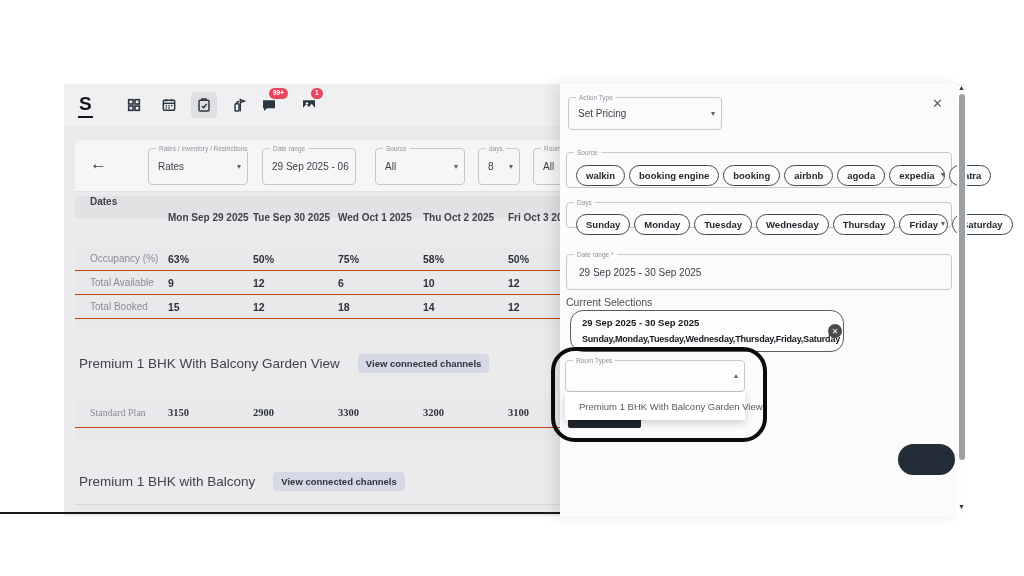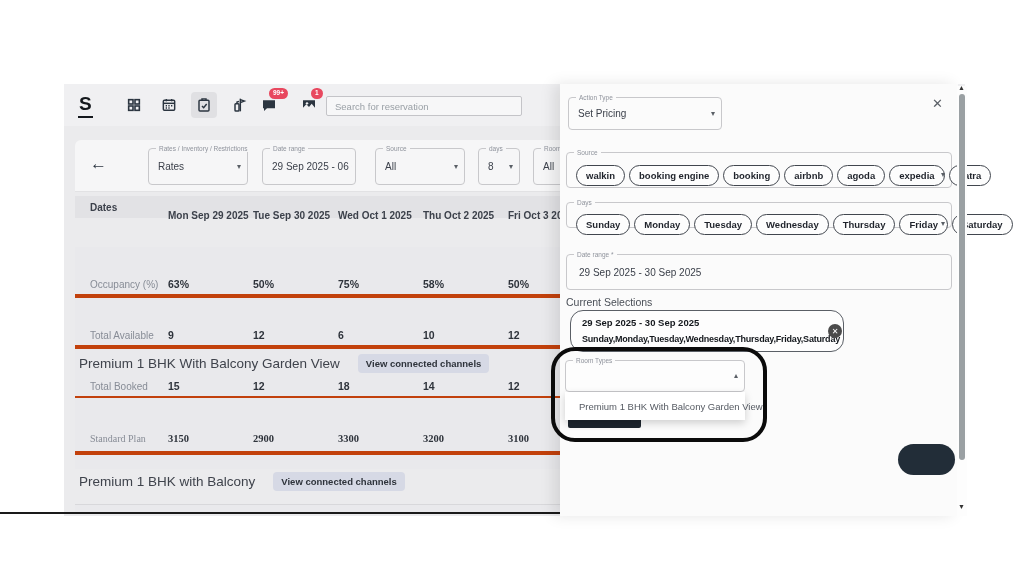--- a/index.html
+++ b/index.html
@@ -19,27 +19,27 @@
   .search { position:absolute; left:262px; top:12px; width:196px; height:20px; border:1px solid #c4c4c8; background:#f7f7f8; border-radius:2px; font-size:9.5px; padding-left:8px; color:#3c414b; font-family:"Liberation Sans",sans-serif; }
   .search::placeholder { color:#9aa0a6; }
 
   .filtercard { position:absolute; left:11px; top:56px; width:890px; height:52px; background:#f6f6f7; border-radius:6px 6px 0 0; border-bottom:1px solid #e2e2e4; }
   .backarrow { position:absolute; left:26px; top:70px; font-size:17px; color:#2b3540; cursor:pointer; }
   .fset { position:absolute; border:1px solid #c8c8cb; border-radius:4px; height:37px; background:transparent; }
   .fset .flabel { position:absolute; top:-4.5px; left:7px; font-size:6.5px; color:#8f939c; background:#f6f6f7; padding:0 3px; white-space:nowrap; }
   .fset .fval { position:absolute; left:9px; top:12px; font-size:10px; color:#3c414b; white-space:nowrap; overflow:hidden; }
   .fset .caret { position:absolute; right:6px; top:13px; font-size:8px; color:#5a5f66; }
 
-  .thead { position:absolute; left:11px; top:112px; width:890px; height:22px; background:#e2e2e5; display:flex; align-items:center; padding-left:15px; }
+  .thead { position:absolute; left:11px; top:112px; width:890px; height:22px; background:#e2e2e5; display:flex; align-items:flex-start; padding-left:15px; }
   .thead .hc { font-size:10px; font-weight:bold; color:#3c414b; white-space:nowrap; overflow:hidden; }
   .collabel { width:78px; flex:none; }
   .colv { width:85px; flex:none;margin-top:16px; }
 
   .statcard { position:absolute; left:11px; top:163px; width:890px; background:#e9e9ec; }
-  .srow { display:flex; align-items:center; height:24px; border-bottom:4px solid #c2410c; padding-left:15px;margin-top:27px; }
+  .srow { display:flex; align-items:center; height:24px; border-bottom:1px solid #c2410c; padding-left:15px; }
   .srow .rl { width:78px; flex:none; font-size:10px; color:#878c96; }
   .srow .rv { width:85px; flex:none; font-size:10.5px; font-weight:bold; color:#2e333b; }
   .emptyrow { height:12px; }
 
   .section-title { position:absolute; left:15px; display:flex; align-items:center; gap:18px; }
   .section-title .st { font-size:13.5px; color:#3f434c; }
   .vcc { background:#d6d9e5; color:#2e333b; font-size:9.5px; font-weight:bold; padding:4px 8px; border-radius:4px; cursor:pointer; white-space:nowrap; }
 
   .ratecard { position:absolute; left:11px; top:314px; width:890px; background:#e9e9ec; }
   .ratecard .srow { height:30px;font-family:Liberation Serif, serif; }
@@ -127,21 +127,20 @@
       </span>
       <span class="badge" style="left:205px">99+</span>
       <span class="ticon" style="left:237px">
         <svg viewBox="0 0 24 24" fill="currentColor">
             <path d="M3 5 h18 v15 H3 z M3 16 l5-5 4 4 4-5 5 6 v4 H3 z" fill-rule="evenodd"></path>
             <circle cx="9" cy="9.5" r="1.8" fill="#f0f0f2"></circle>
           </svg>
       </span>
       <span class="badge" style="left:247px">1</span>
 
-      <input class="search" type="text" placeholder="Search for reservation" style="">
     </div>
 
     <div class="filtercard"></div>
     <span class="backarrow">←</span>
 
     <div class="fset" style="left:84px; top:64px; width:100px;">
       <span class="flabel">Rates / Inventory / Restrictions</span>
       <span class="fval">Rates</span>
       <span class="caret">▾</span>
     </div>

